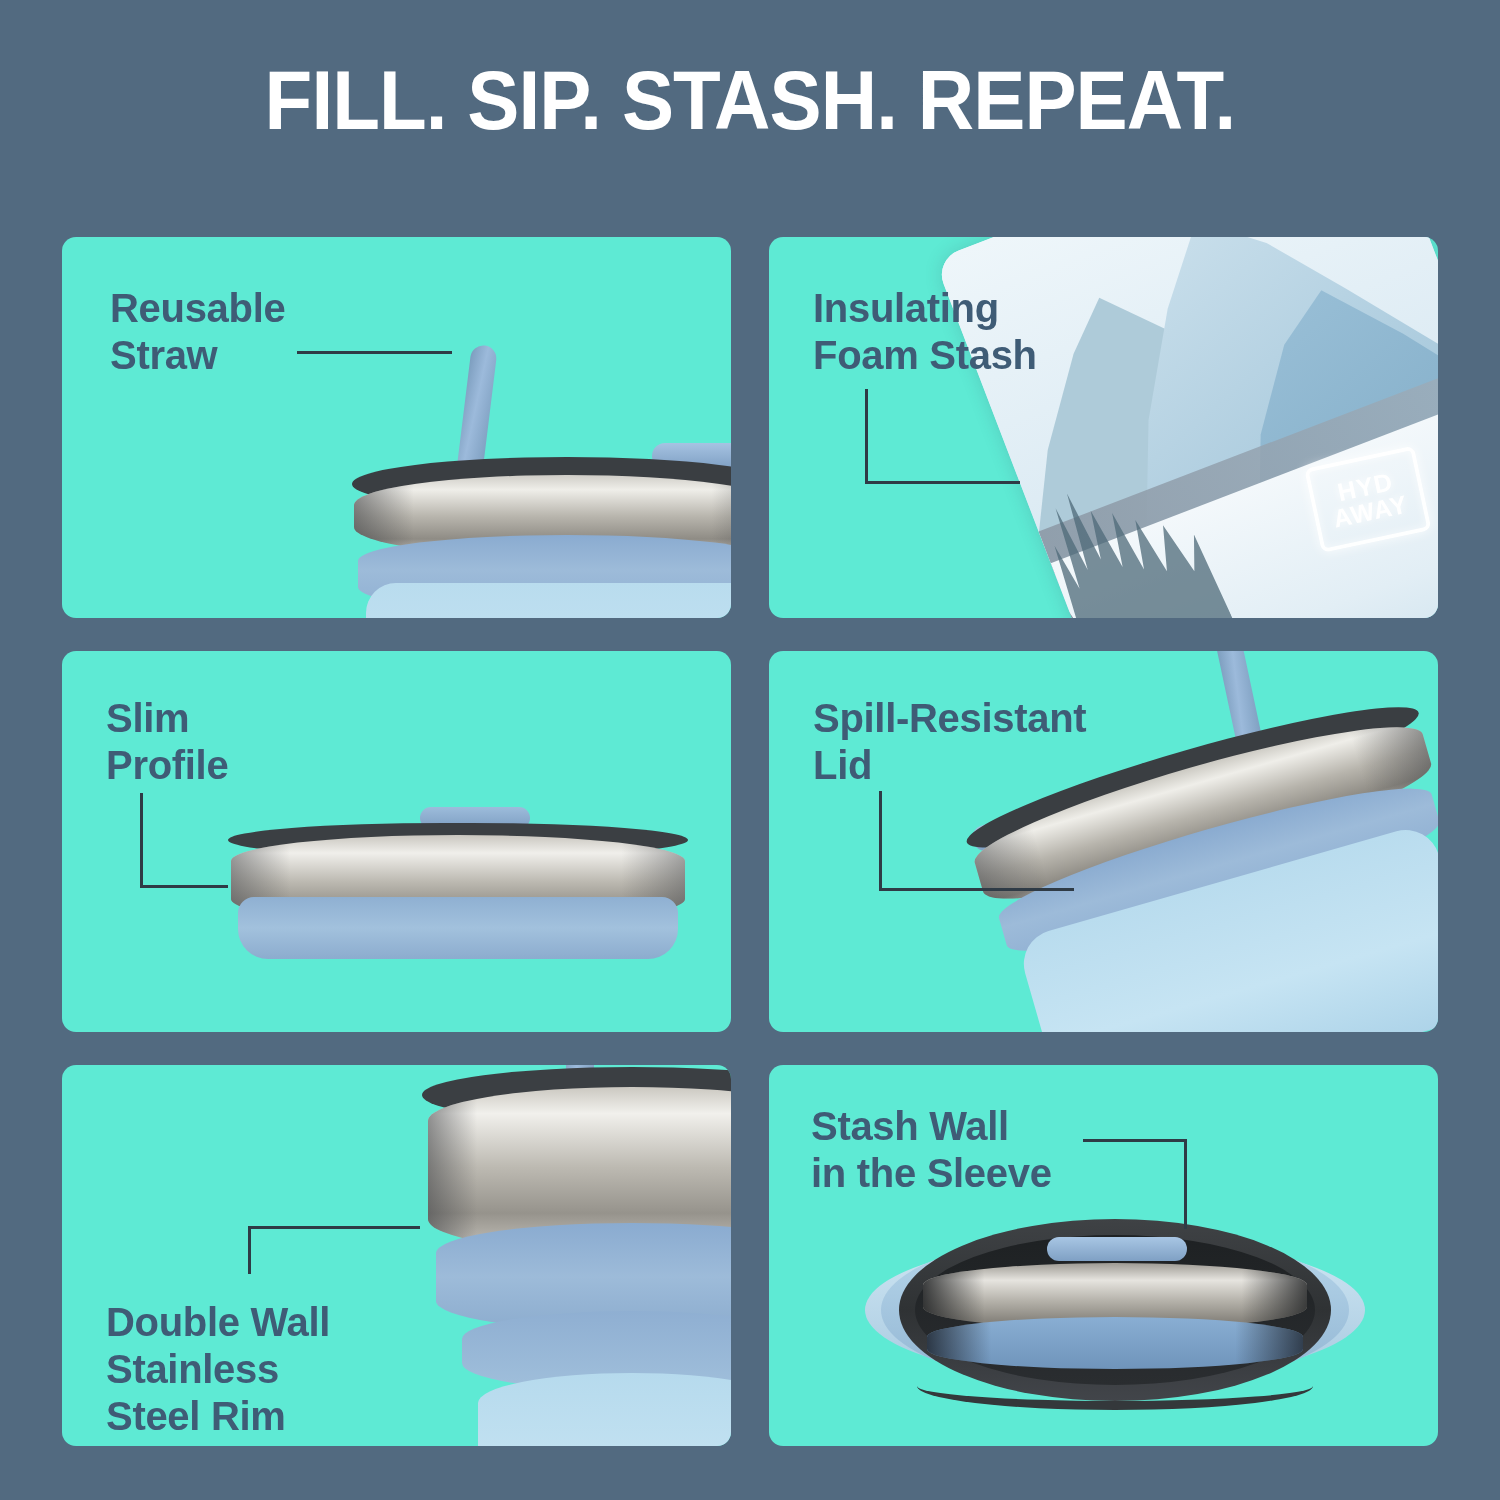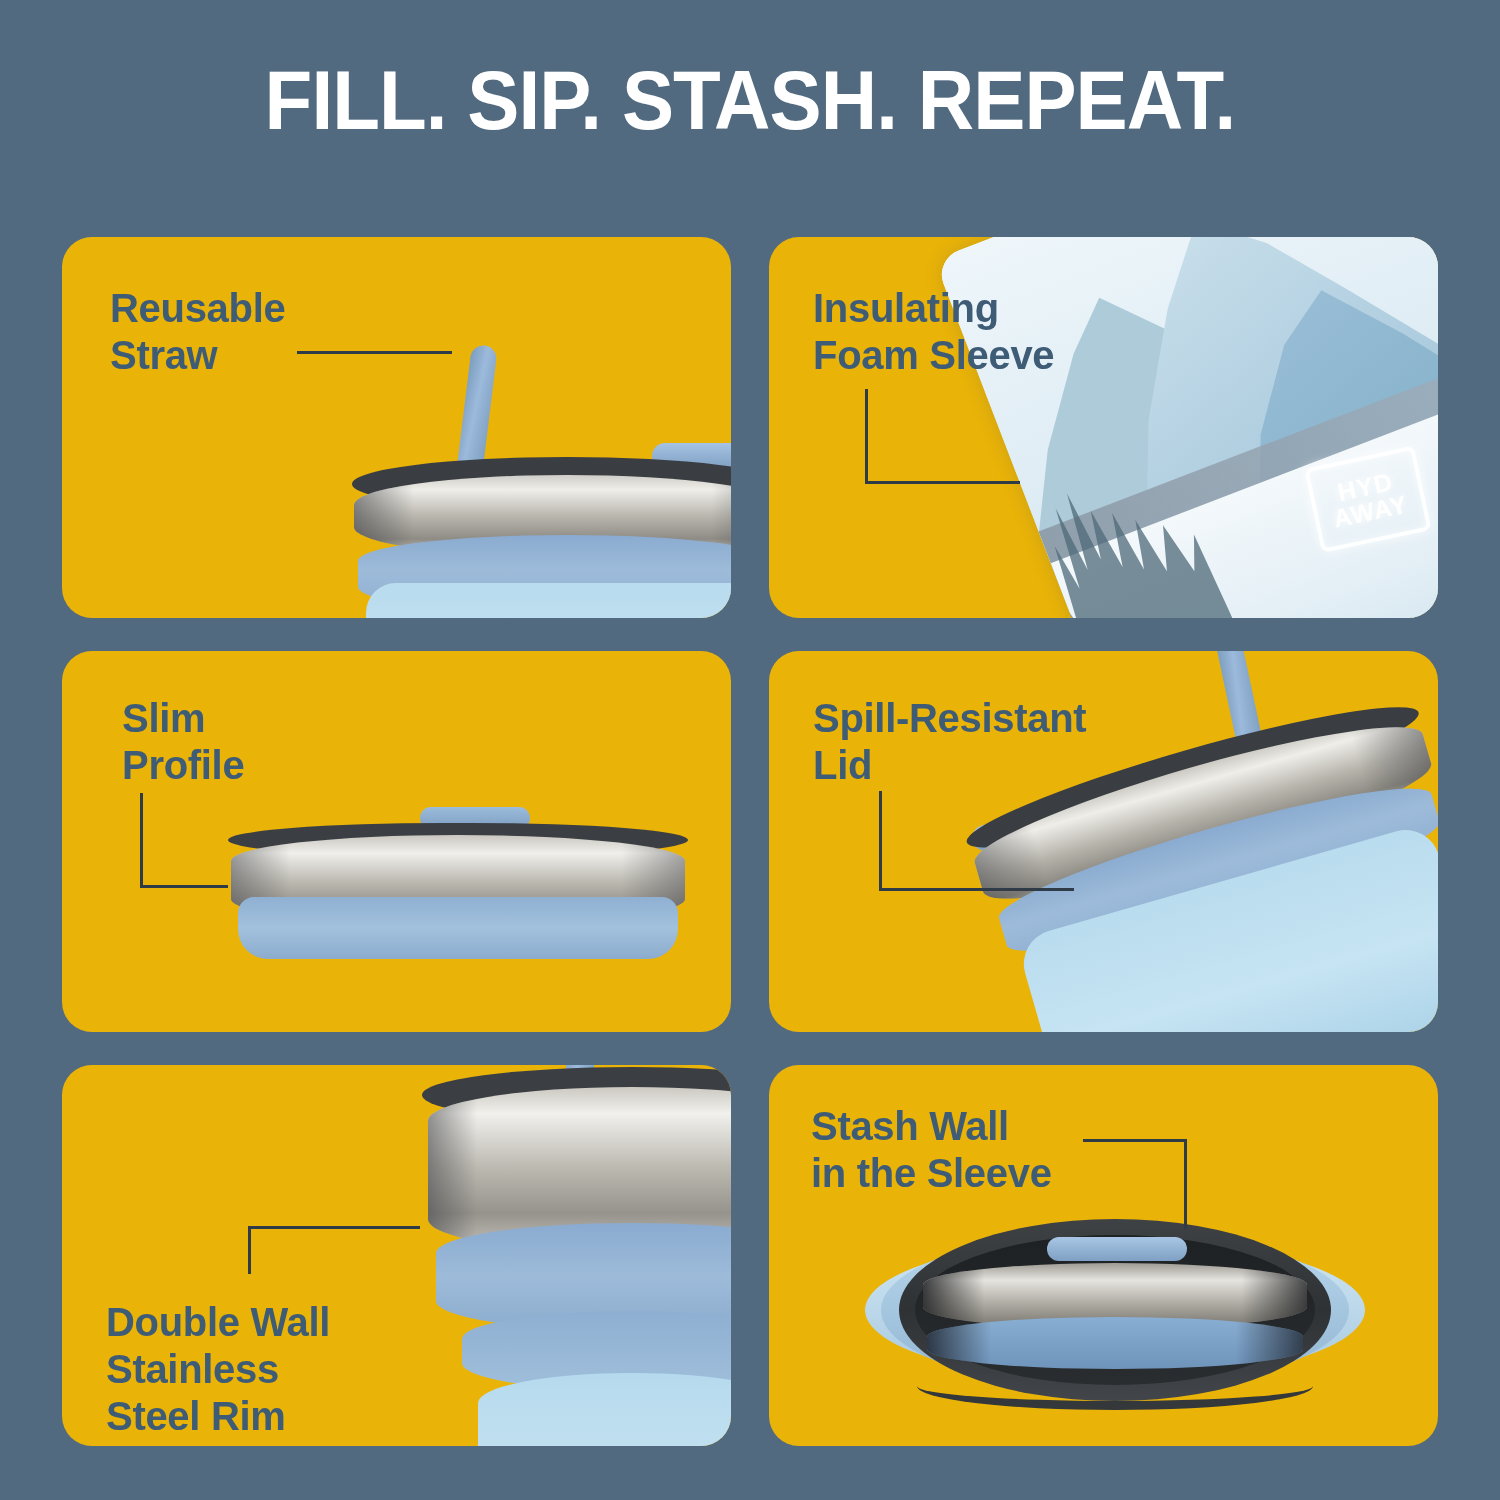--- a/index.html
+++ b/index.html
@@ -28,22 +28,22 @@
   .grid{
     position:absolute;left:62px;top:237px;
     width:1376px;height:1210px;
     display:grid;
     grid-template-columns:669px 669px;
     grid-template-rows:381px 381px 381px;
     column-gap:38px;row-gap:33px;
   }
   .card{
     position:relative;
-    background:#eab308;
-    border-radius:30px;
+    background:#5eead4;
+    border-radius:14px;
     overflow:hidden;
   }
 
   
   .label{
     position:absolute;
     color:#3f5c76;
     font-size:40px;
     font-weight:bold;
     line-height:1.18;
@@ -259,21 +259,21 @@
         <div class="t-steel"></div>
         <div class="t-steel-sh"></div>
         <div class="t-collar"></div>
         <div class="t-body"></div>
 
       </div>
     </div>
 
     <div class="card">
       <div class="label" style="left:44px;top:48px;">Insulating
-Foam Sleeve</div>
+Foam Stash</div>
       <div class="lead lead-v" style="left:96px;top:152px;height:95px;"></div>
       <div class="lead lead-h" style="left:96px;top:244px;width:155px;"></div>
 
       <div class="sleeve-wrap">
 
         <div class="sleeve">
           <div class="sl-sky"></div>
           <div class="sl-pk1"></div>
           <div class="sl-pk2"></div>
           <div class="sl-pk3"></div>
@@ -283,21 +283,21 @@
           <div class="sl-trees2"></div>
           <div class="sl-logo">
             <span>HYD</span>
             <span>AWAY</span>
           </div>
         </div>
       </div>
     </div>
 
     <div class="card">
-      <div class="label" style="left:60px;top:44px;">Slim
+      <div class="label" style="left:44px;top:44px;">Slim
 Profile</div>
       <div class="lead lead-v" style="left:78px;top:142px;height:95px;"></div>
       <div class="lead lead-h" style="left:78px;top:234px;width:88px;"></div>
 
       <div class="disc">
         <div class="d-tab"></div>
         <div class="d-lid"></div>
         <div class="d-steel"></div>
         <div class="d-steel-sh"></div>
         <div class="d-base"></div>

